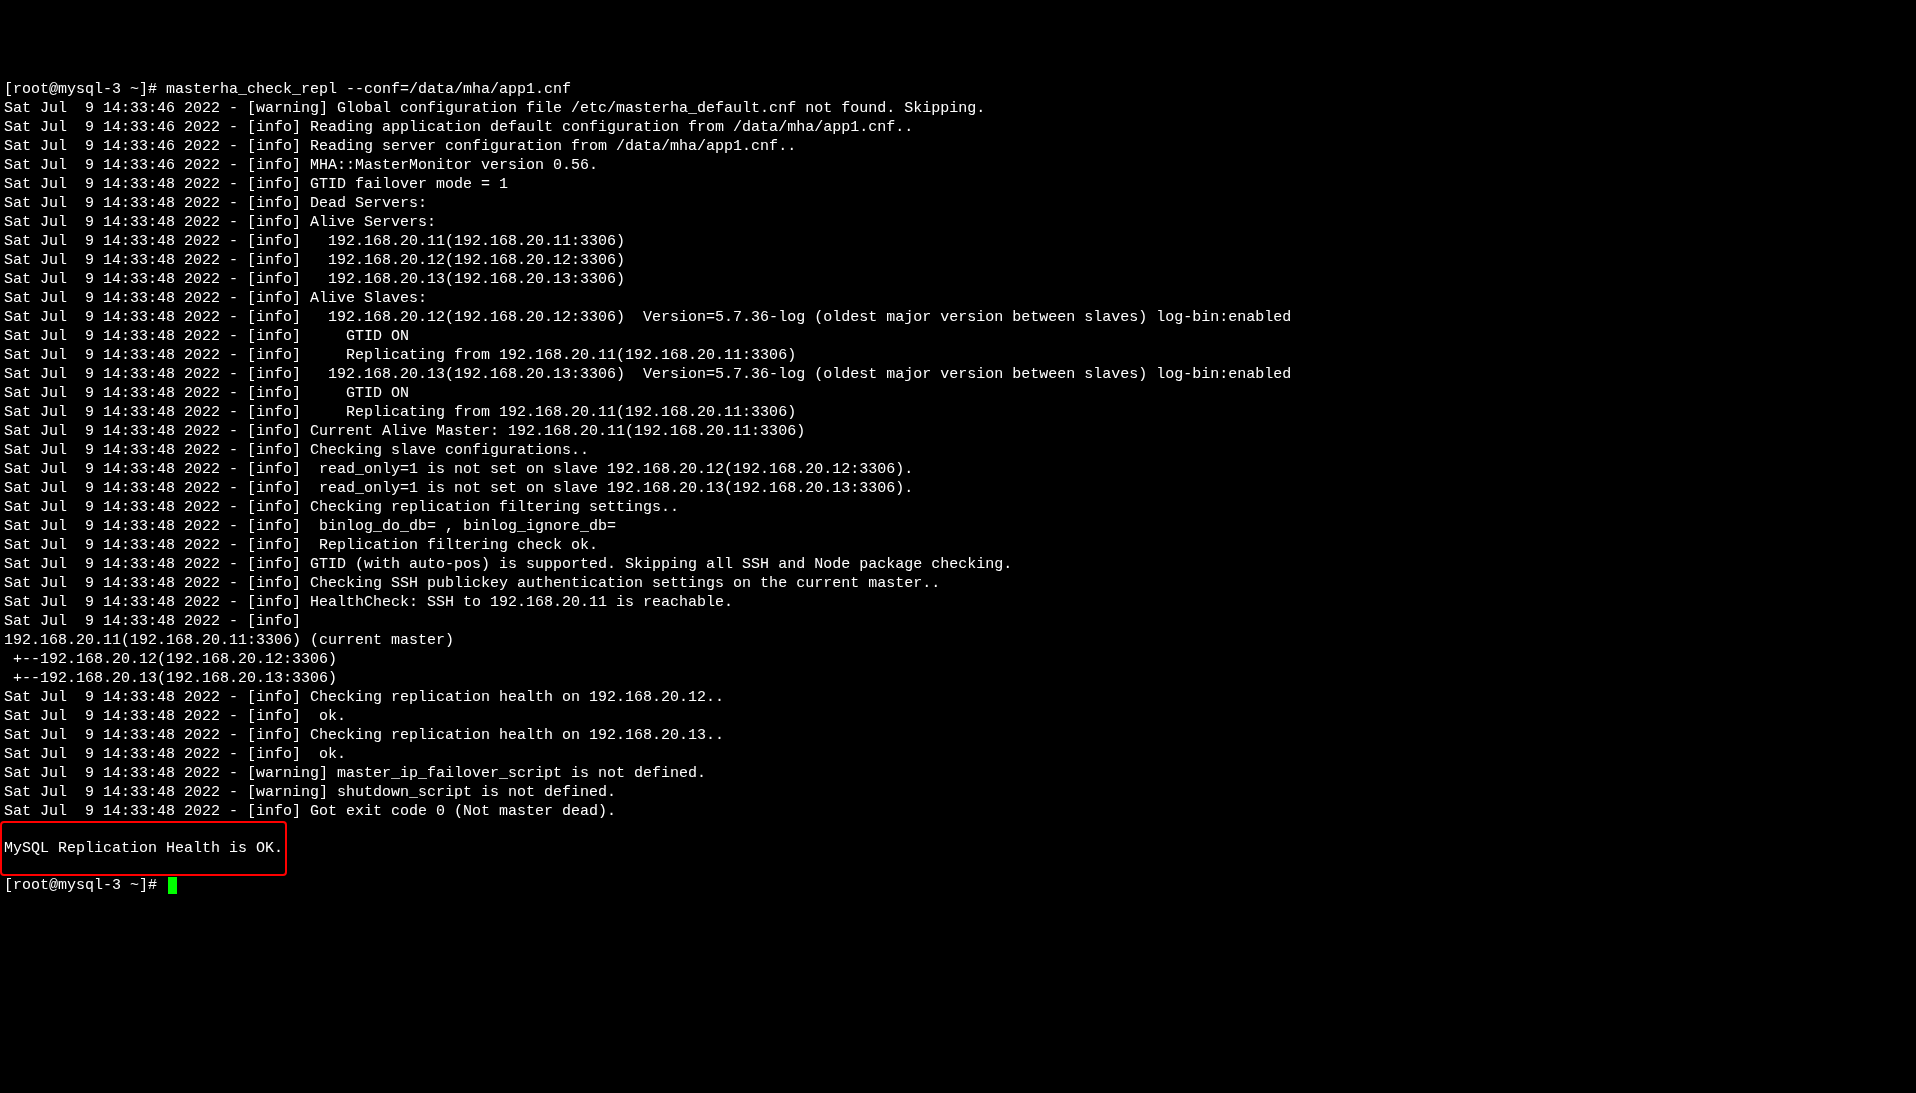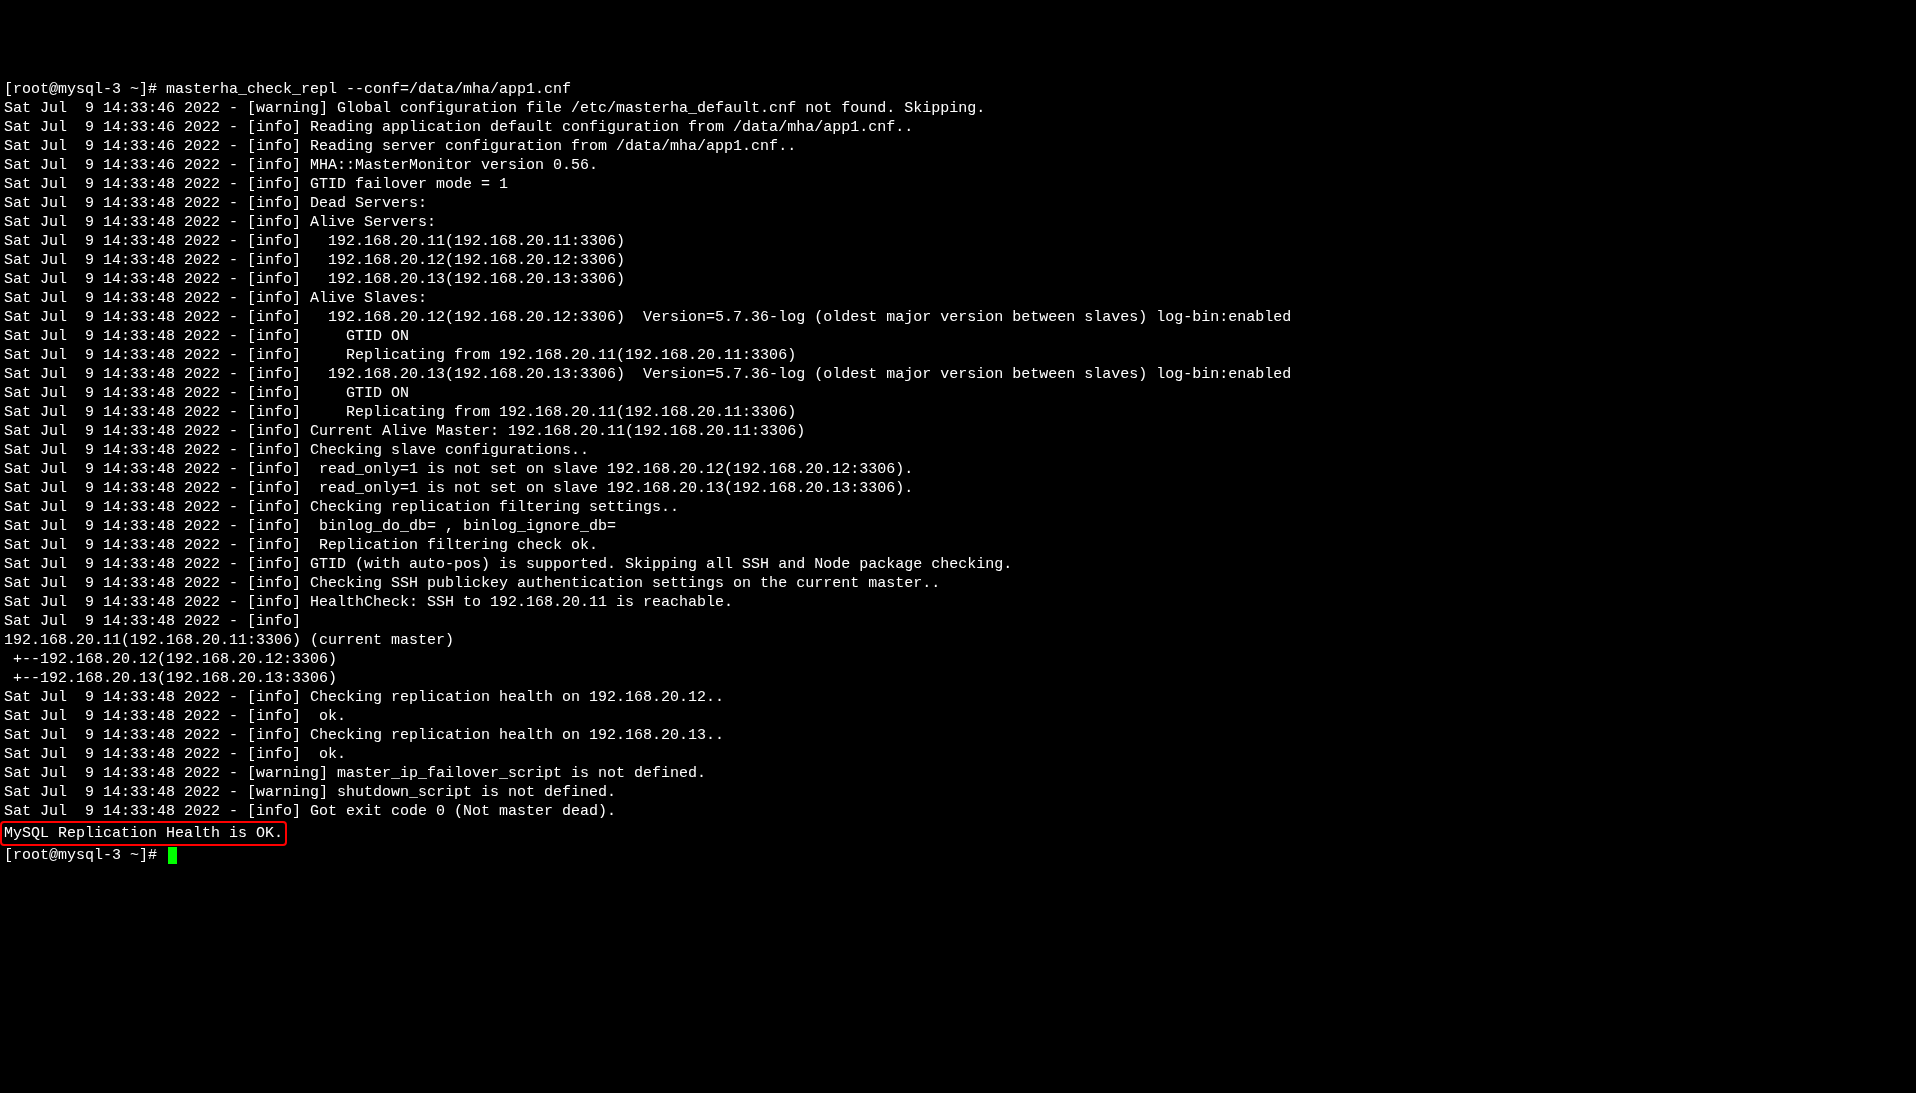--- a/index.html
+++ b/index.html
@@ -13,21 +13,21 @@
     white-space: pre;
     overflow-x: auto;
   }
   .line {
     display: block;
   }
   .highlight-box {
     display: inline-block;
     border: 2px solid #ff0000;
     border-radius: 4px;
-    padding: 1px 2px;
+    padding: 16px 2px;
     margin-left: -4px;
   }
   .cursor {
     display: inline-block;
     width: 9px;
     height: 17px;
     background-color: #00ff00;
     vertical-align: text-bottom;
     margin-left: 2px;
   }

